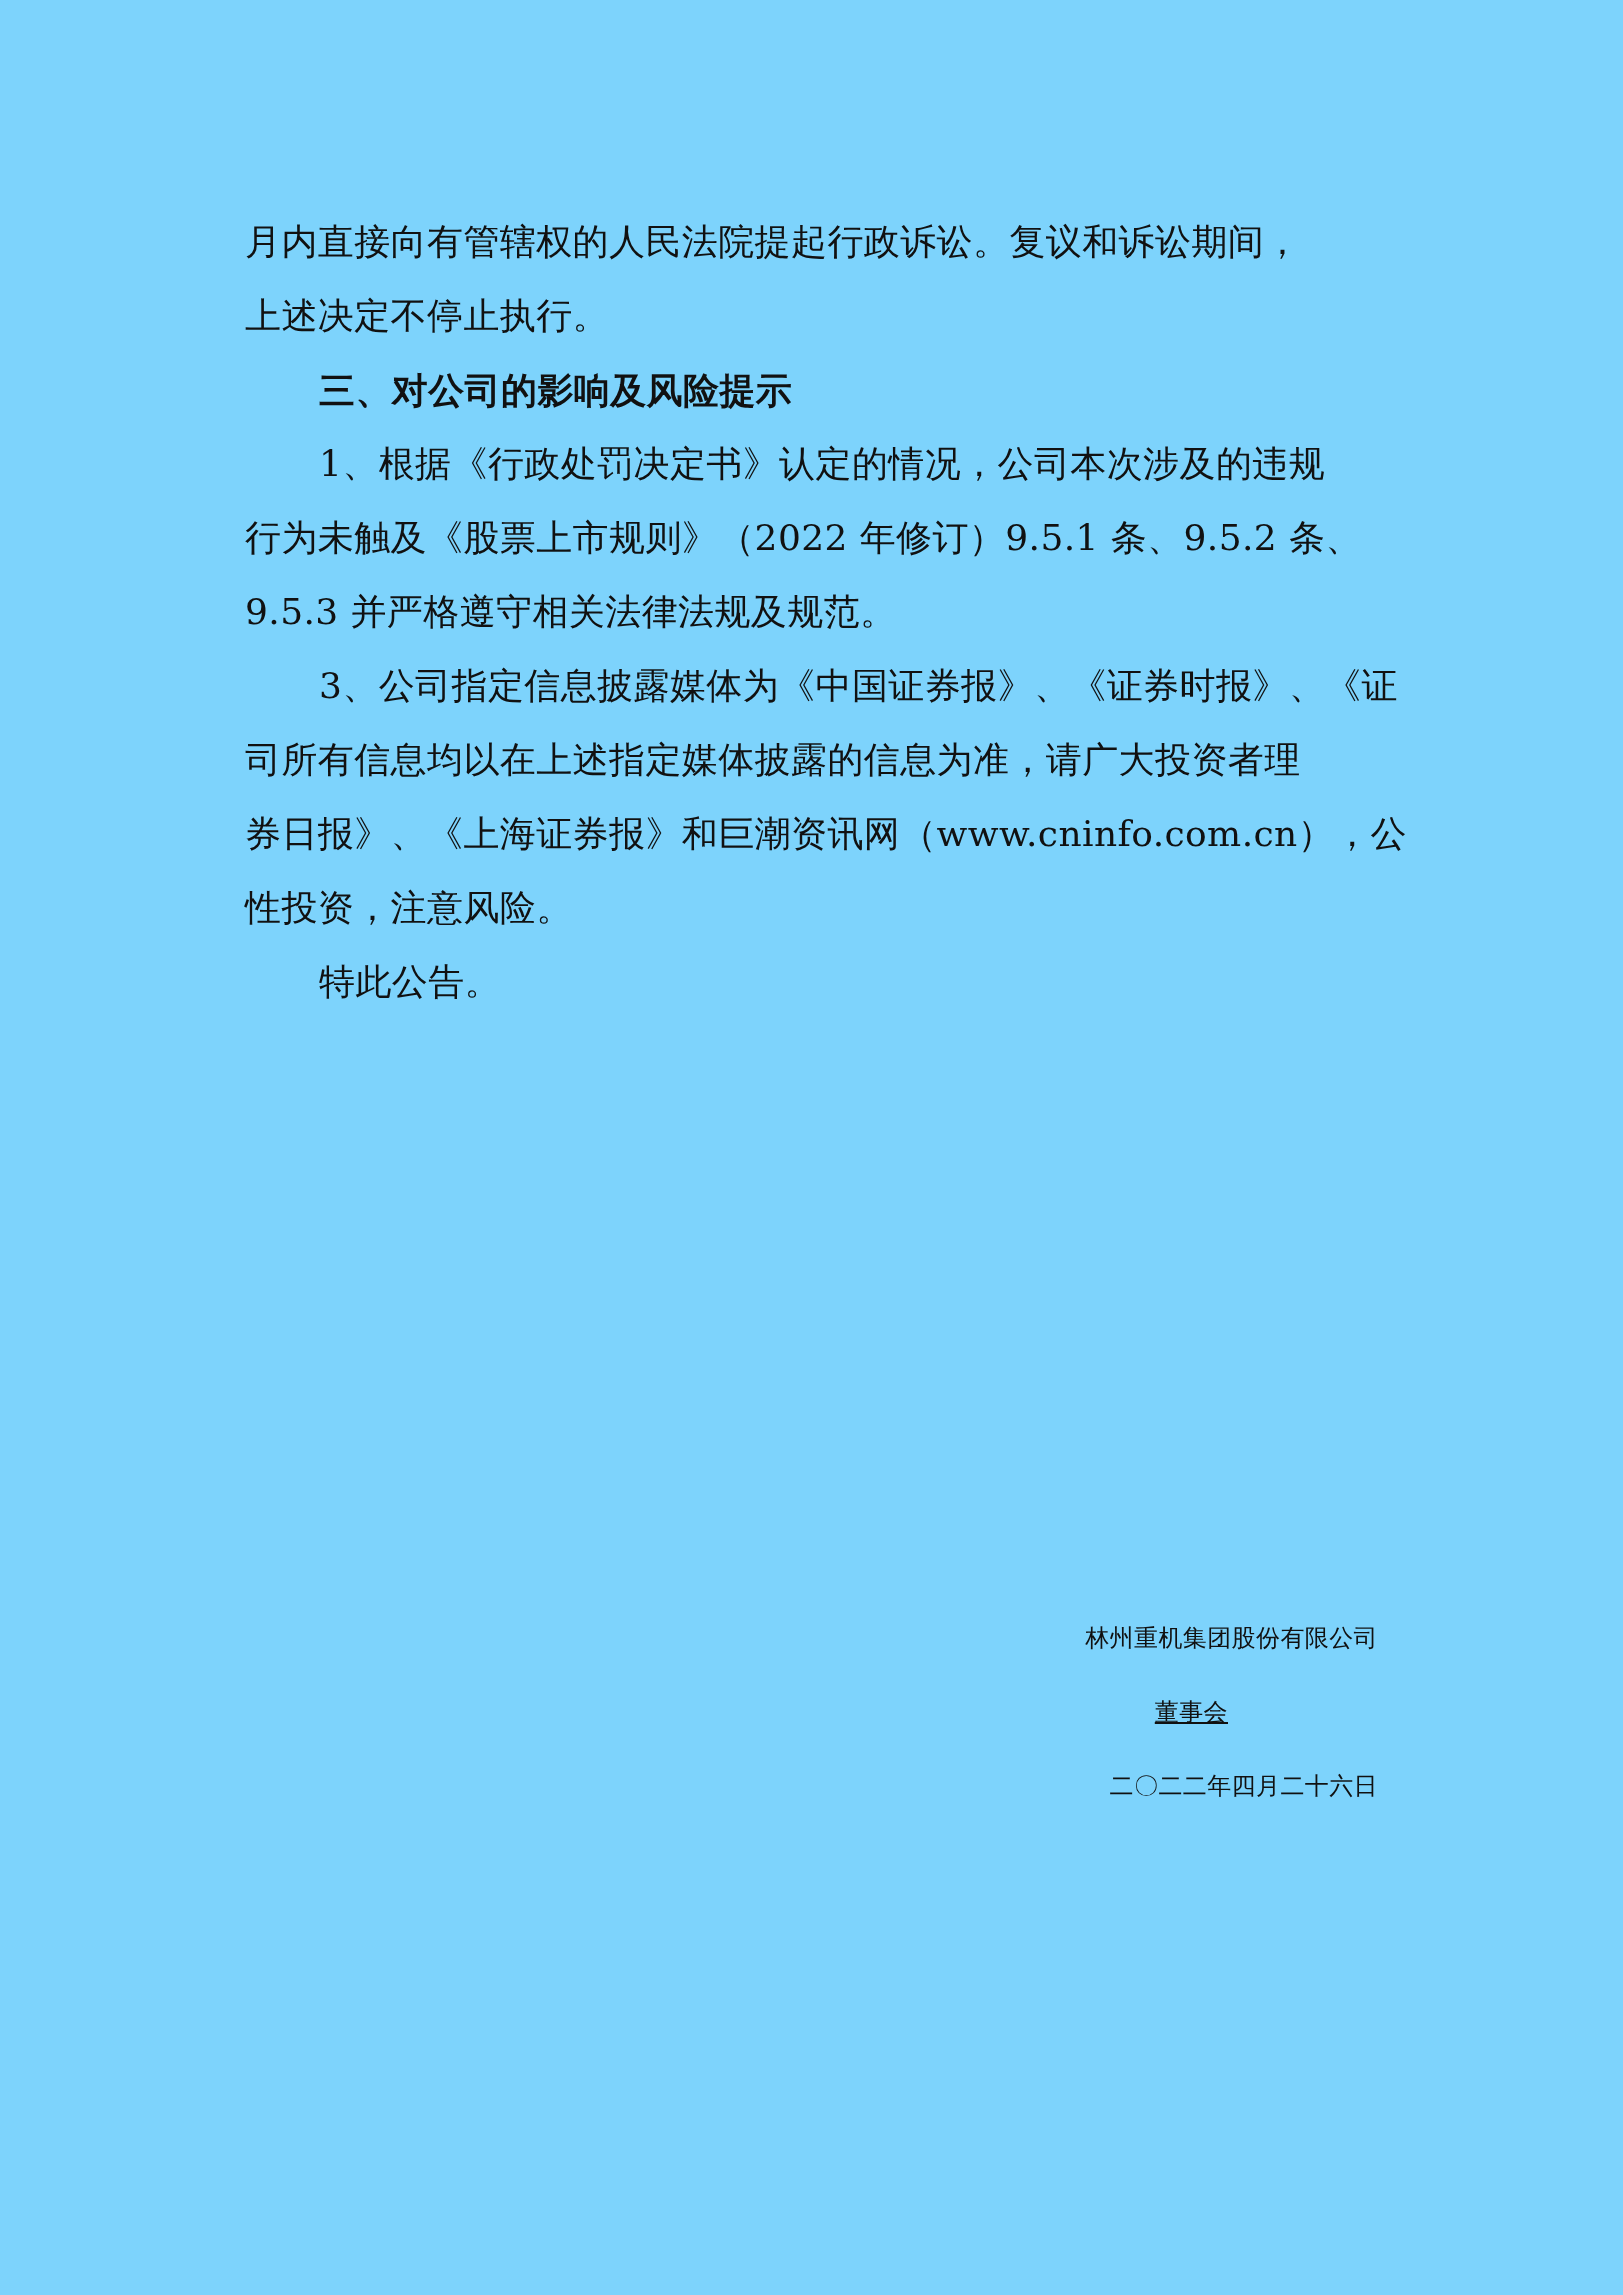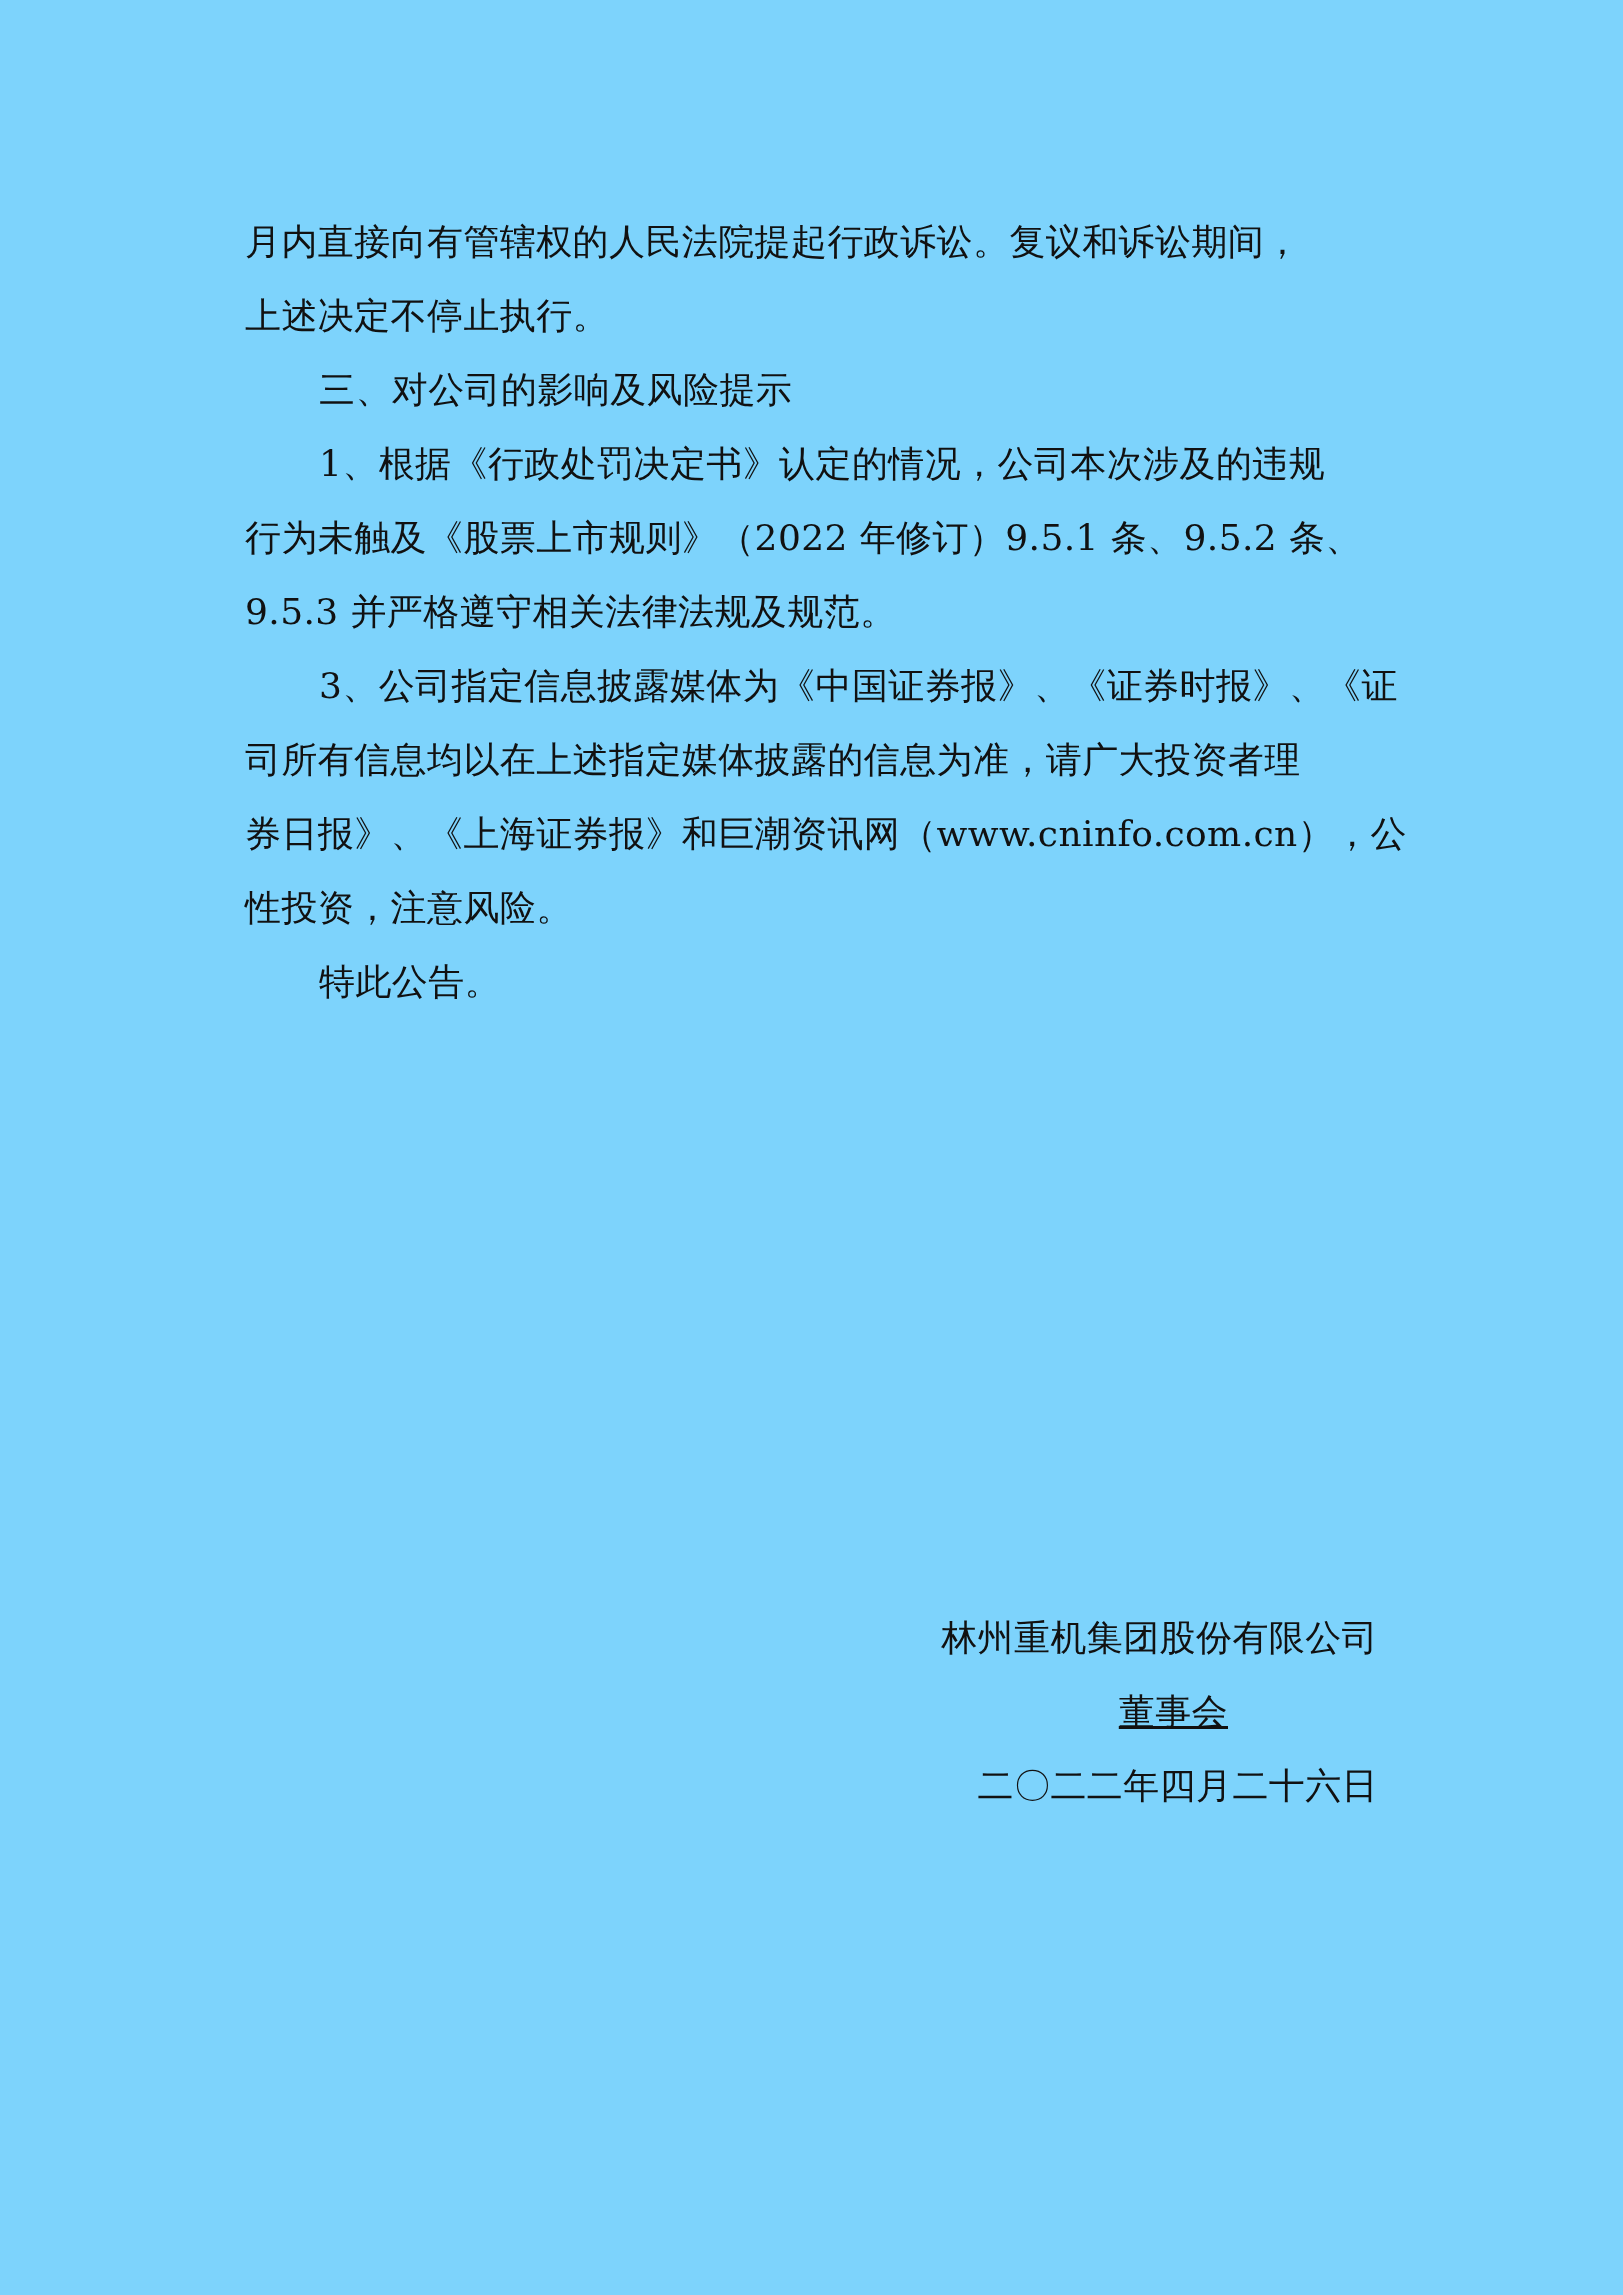--- a/index.html
+++ b/index.html
@@ -33,31 +33,31 @@
     height: 74px;
     line-height: 74px;
     font-size: 36px;
     white-space: nowrap;
     letter-spacing: 0.4px;
   }
   .indent {
     padding-left: 74px;
   }
   .heading {
-    font-weight: normal;
+    font-weight: bold;
   }
   .signature {
     position: absolute;
     right: 245px;
     top: 1601px;
     width: 592px;
     text-align: right;
   }
   .signature .line {
-    font-size: 36px;
+    font-size: 24px;
   }
   .sig-board {
     padding-right: 150px;
     text-decoration: underline;
   }
 </style>
 </head>
 <body>
 
 <div class="page">

